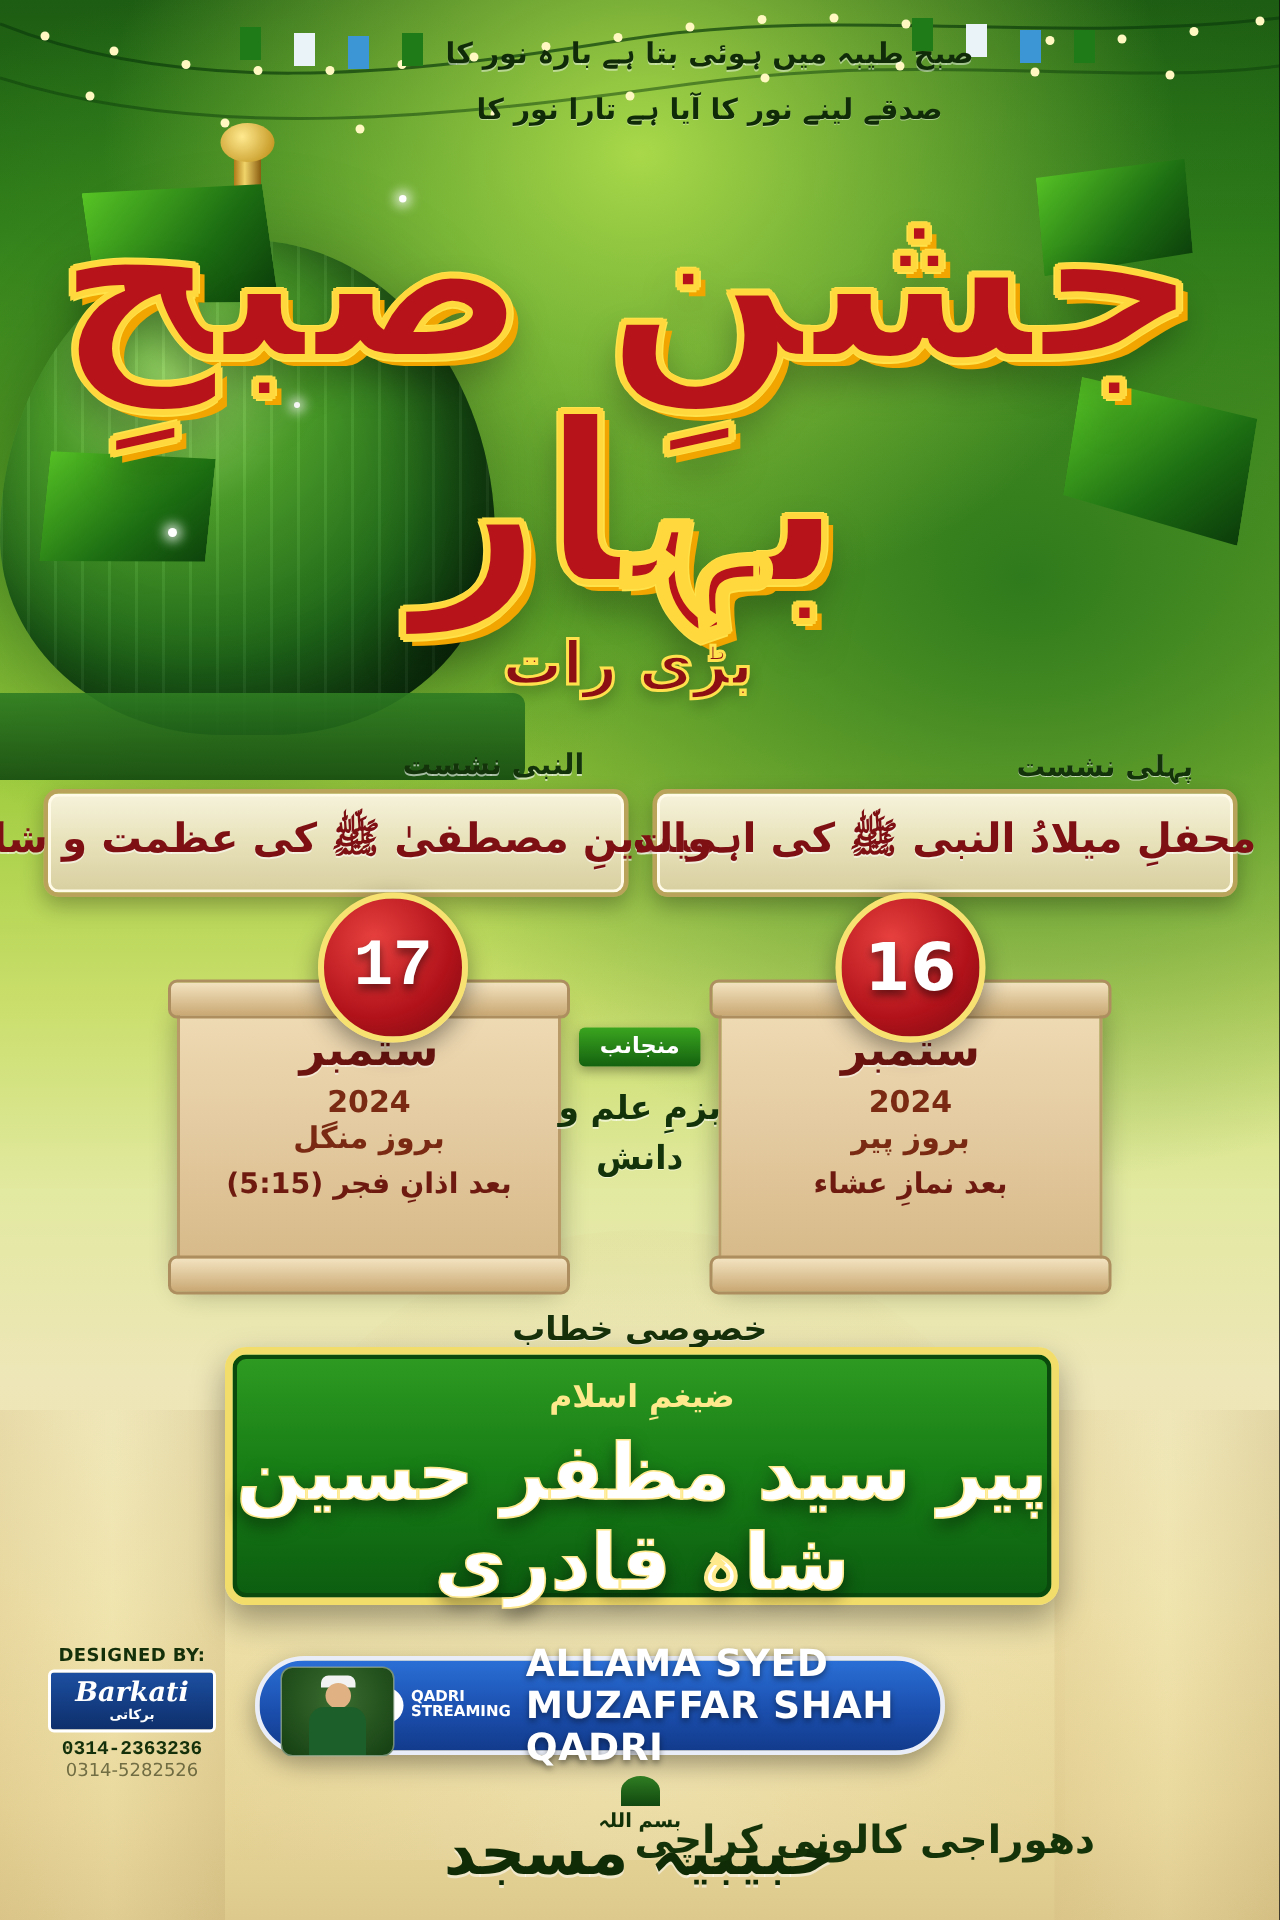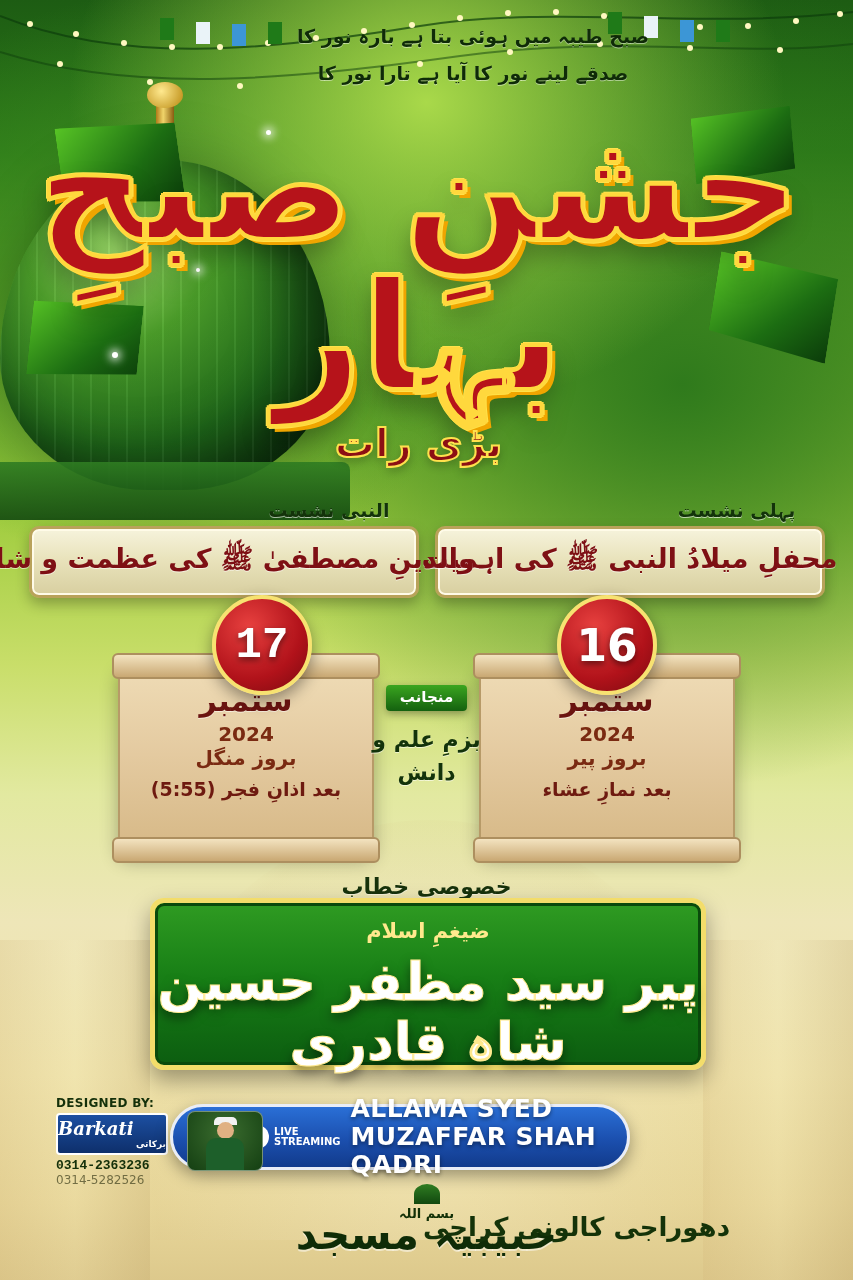--- a/index.html
+++ b/index.html
@@ -341,23 +341,24 @@
     font-weight: bold;
     color: #fff;
     -webkit-text-stroke: 1px #ffe98d;
     text-shadow: 0 5px 12px rgba(0,0,0,.55);
     line-height: 1.15;
   }
 
   
   .designer {
     position: absolute;
-    left: 56px;
+    left: 32px;
     top: 1096px;
     width: 112px;
+    text-align: center;
     color: #14300a;
   }
   .designer .dtop {
     font-size: 12px;
     font-weight: bold;
     letter-spacing: .3px;
   }
   .designer .dlogo {
     margin-top: 3px;
     background: linear-gradient(180deg, #1c4fa1, #0e2f6b);
@@ -604,21 +605,21 @@
         <div class="scroll-note">بعد نمازِ عشاء</div>
       </div>
     </div>
     <div class="daybadge right">16</div>
 
     <div class="scroll scroll-left">
       <div class="scroll-inner urdu">
         <div class="scroll-date">ستمبر</div>
         <div class="scroll-year">2024</div>
         <div class="scroll-year">بروز منگل</div>
-        <div class="scroll-note">بعد اذانِ فجر (5:55)</div>
+        <div class="scroll-note">بعد اذانِ فجر (5:15)</div>
       </div>
     </div>
     <div class="daybadge left">17</div>
 
     <div class="mid-banner">
       <div class="mid-flag urdu">منجانب</div>
       <div class="mid-text urdu">بزمِ علم و دانش</div>
     </div>
   </div>
 
@@ -640,21 +641,21 @@
 
   <div class="livebar">
     <div class="livebar-photo">
       <div class="cap"></div>
       <div class="head"></div>
       <div class="body"></div>
     </div>
     <div class="fb-live">
       <div class="fb-circle">f</div>
       <div class="live-txt">
-        <div>LIVE</div>
+        <div>QADRI</div>
         <div>STREAMING</div>
       </div>
     </div>
     <div class="livebar-name">
       <div>ALLAMA SYED</div>
       <div>MUZAFFAR SHAH QADRI</div>
     </div>
   </div>
 
   <div class="mosque-crest urdu">

